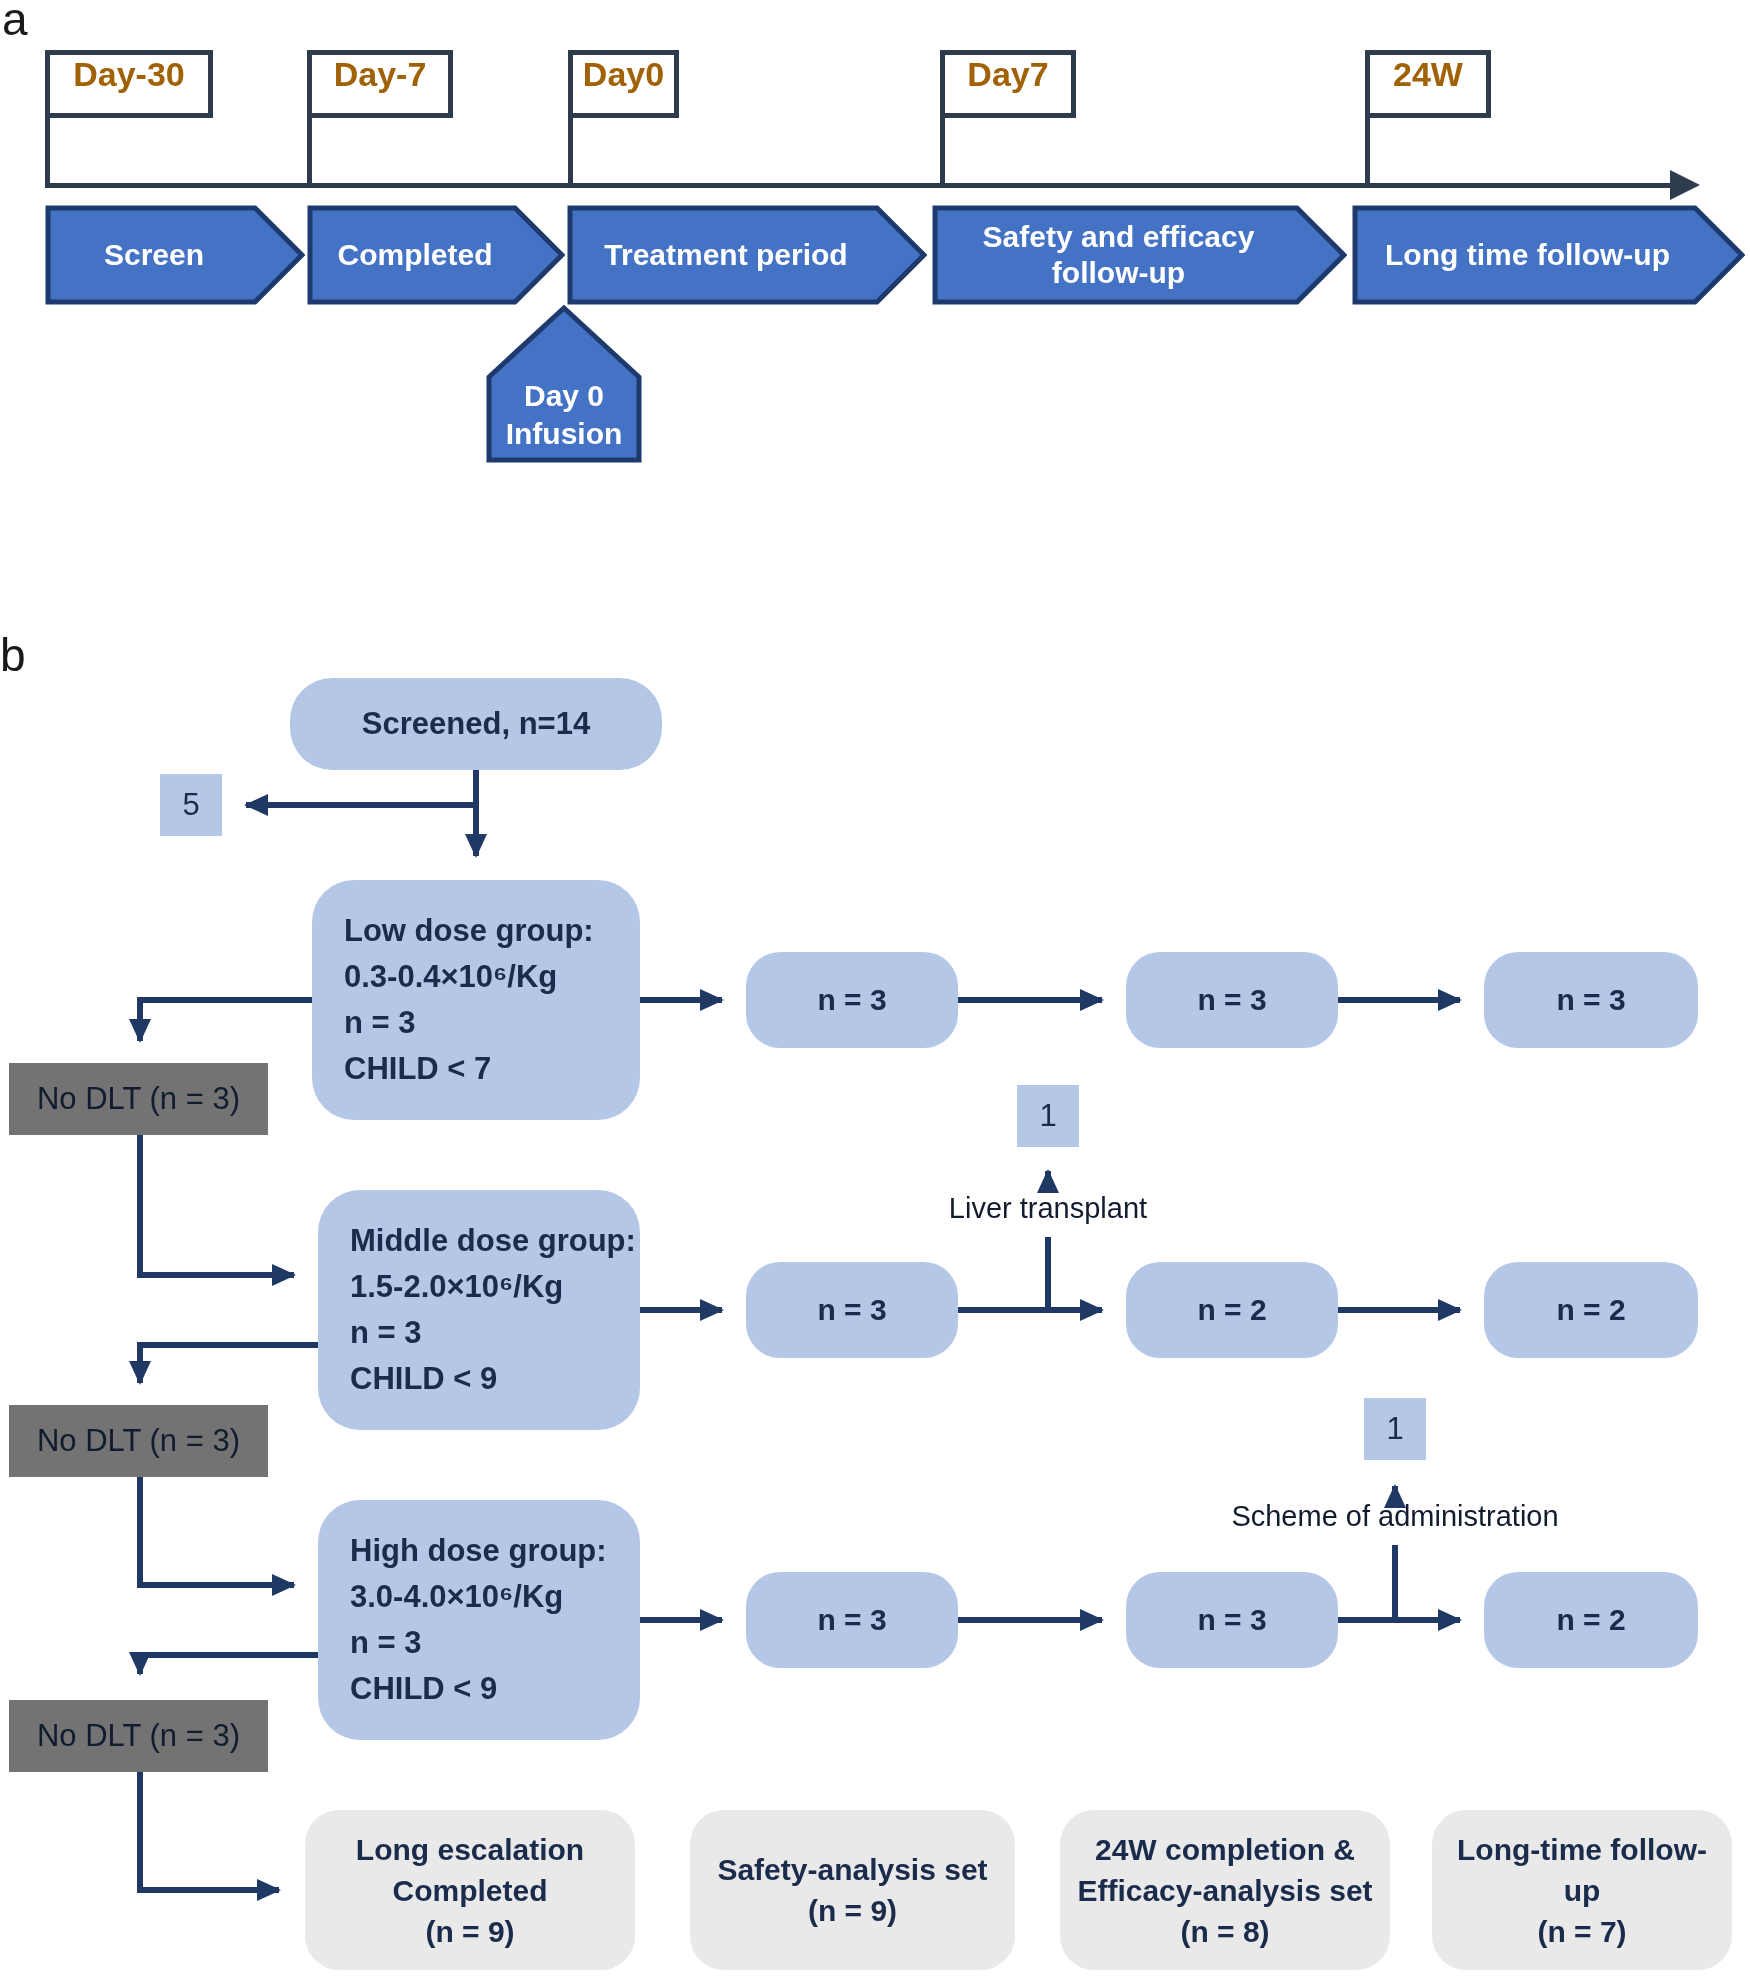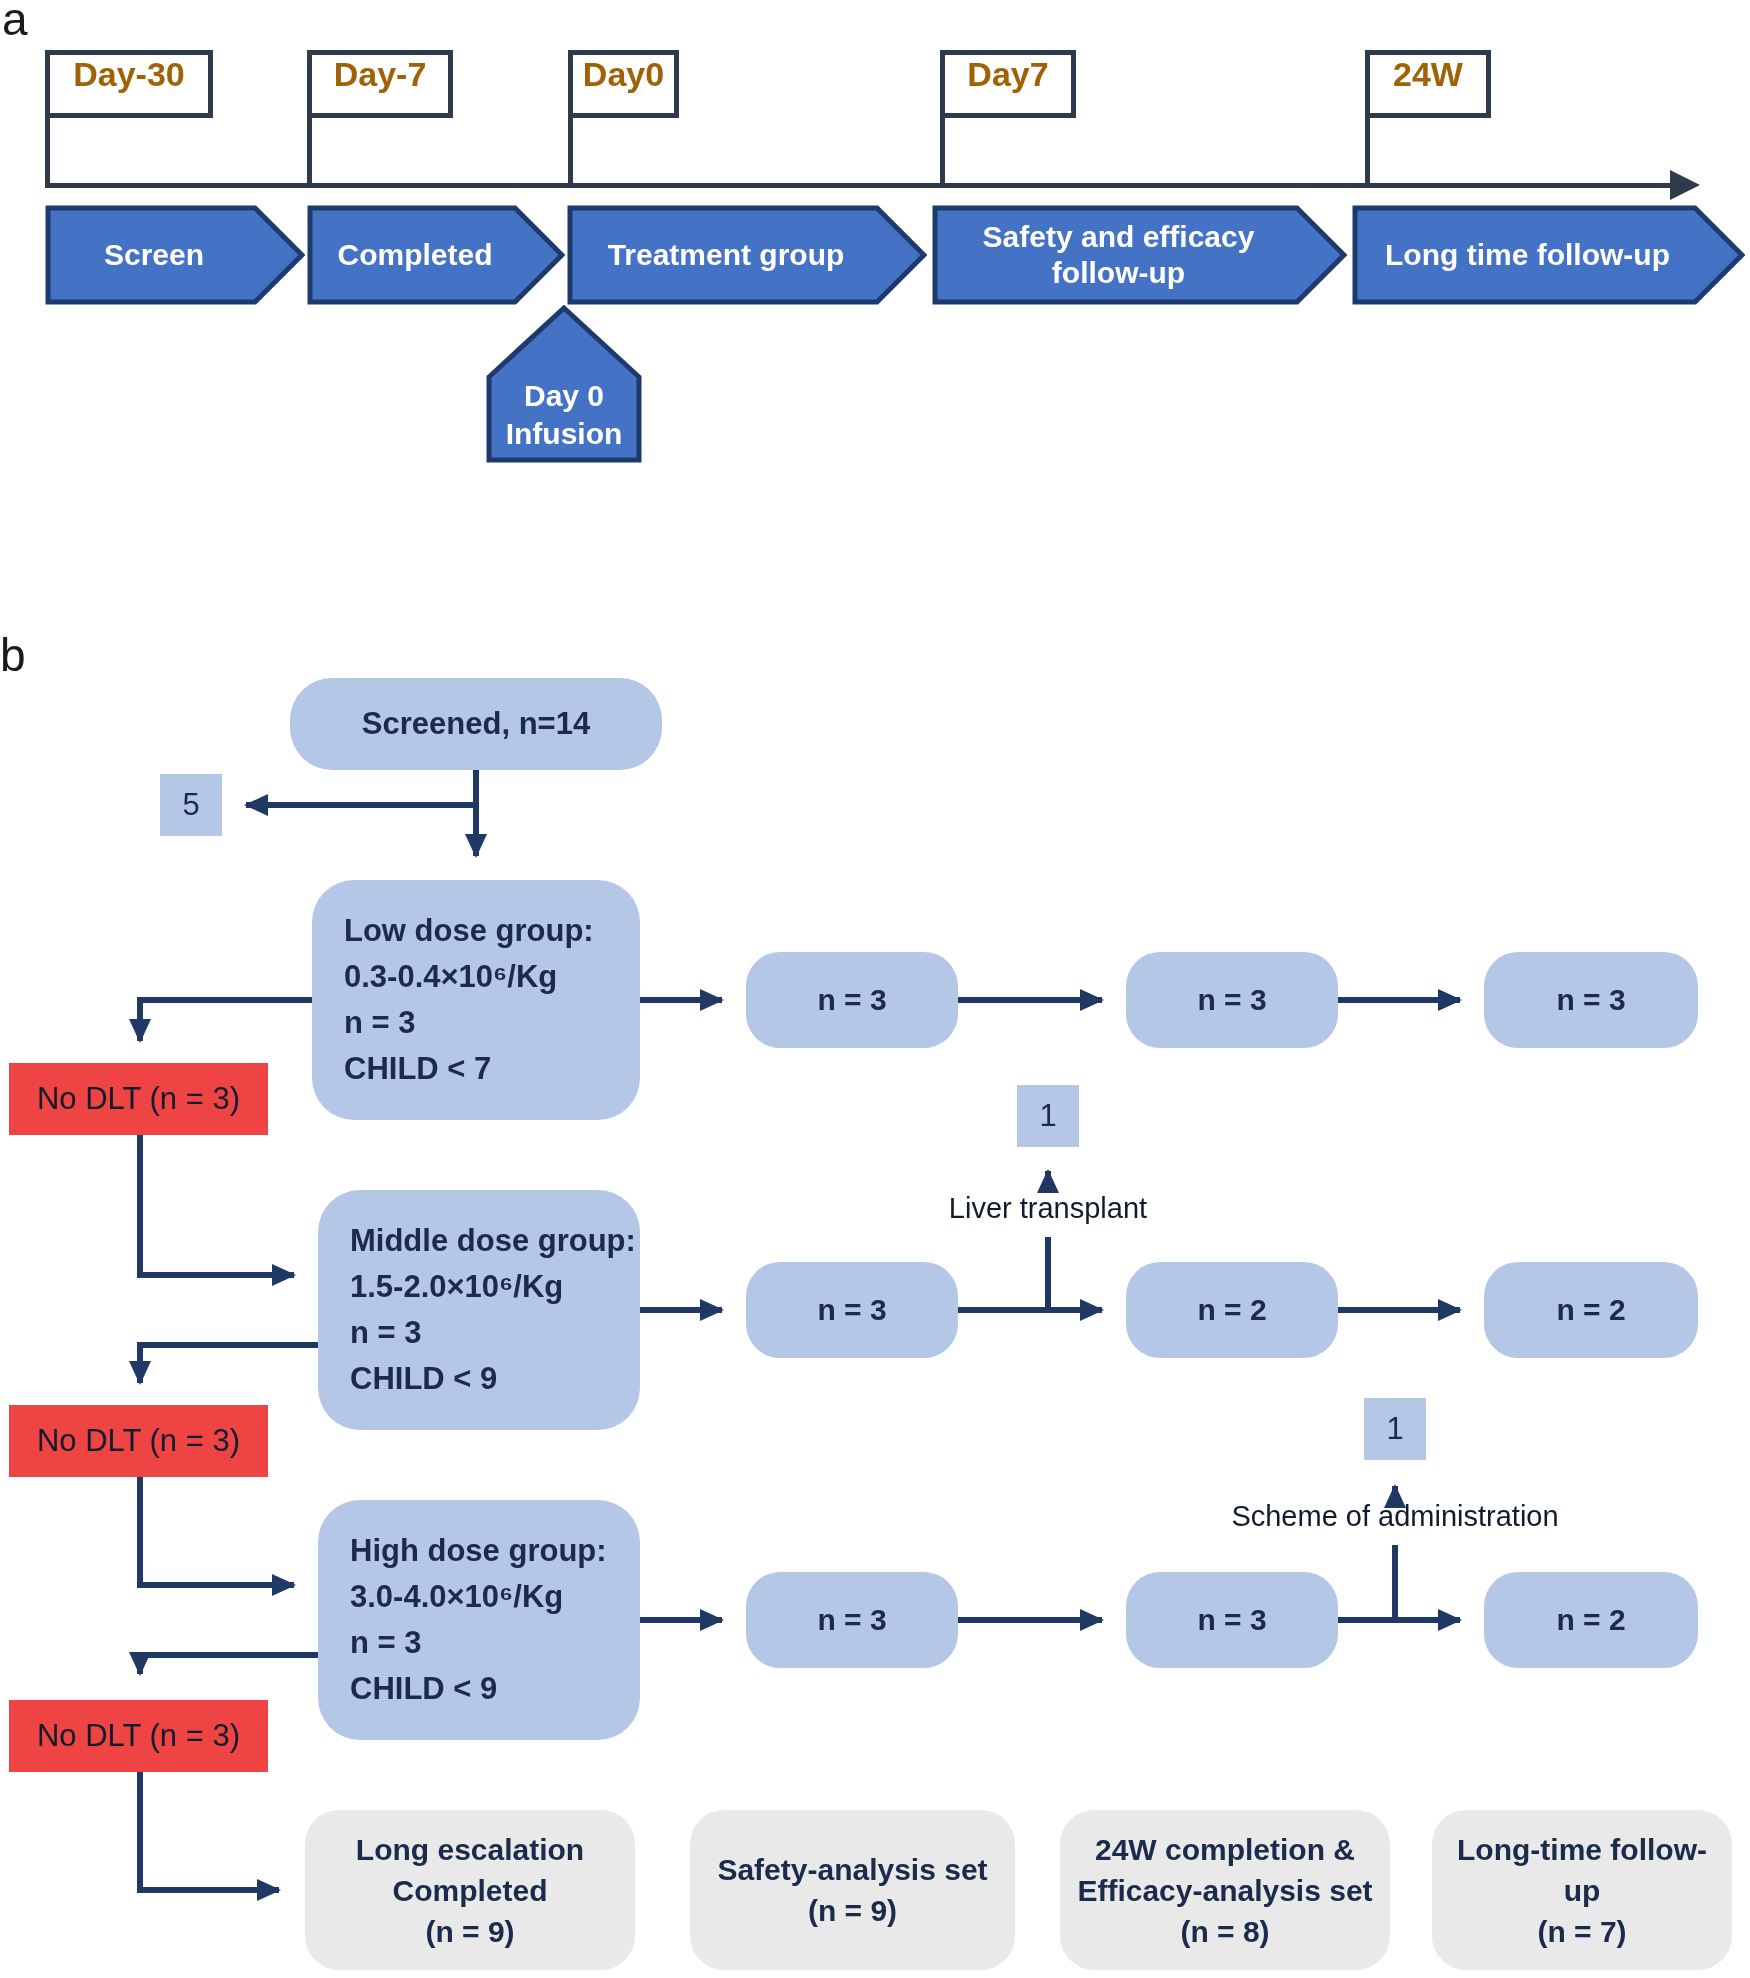--- a/index.html
+++ b/index.html
@@ -37,21 +37,21 @@
   .bluebox{
     position:absolute;background:#b4c7e7;color:#1b2b4b;font-weight:bold;
     display:flex;flex-direction:column;justify-content:center;box-sizing:border-box;
   }
   .round{border-radius:42px;}
   .center{align-items:center;text-align:center;}
   .screened{font-size:31px;}
   .groupbox{font-size:31px;line-height:46px;padding-left:32px;}
   .nbox{font-size:30px;border-radius:34px;}
   .nodlt{
-    position:absolute;background:#ef4444;color:#131c2e;font-weight:400;font-size:31px;
+    position:absolute;background:#737373;color:#131c2e;font-weight:400;font-size:31px;
     display:flex;align-items:center;justify-content:center;
   }
   .sq{
     position:absolute;background:#b4c7e7;color:#1b2b4b;font-weight:400;font-size:31px;
     display:flex;align-items:center;justify-content:center;
   }
   .branch-label{
     position:absolute;color:#131c2e;font-size:29px;font-weight:400;text-align:center;
   }
   .graybox{
@@ -102,21 +102,21 @@
   <div class="chev" style="left:307px;width:258px;">
     <svg width="258" height="100">
         <polygon points="3,3 208,3 255,50 208,97 3,97" fill="#4472C4" stroke="#1E3A6D" stroke-width="5"></polygon>
       </svg>
     <div class="chev-label">Completed</div>
   </div>
   <div class="chev" style="left:567px;width:360px;">
     <svg width="360" height="100">
         <polygon points="3,3 310,3 357,50 310,97 3,97" fill="#4472C4" stroke="#1E3A6D" stroke-width="5"></polygon>
       </svg>
-    <div class="chev-label">Treatment group</div>
+    <div class="chev-label">Treatment period</div>
   </div>
   <div class="chev" style="left:932px;width:415px;">
     <svg width="415" height="100">
         <polygon points="3,3 365,3 412,50 365,97 3,97" fill="#4472C4" stroke="#1E3A6D" stroke-width="5"></polygon>
       </svg>
     <div class="chev-label">Safety and efficacy follow-up</div>
   </div>
   <div class="chev" style="left:1352px;width:393px;">
     <svg width="393" height="100">
         <polygon points="3,3 343,3 390,50 343,97 3,97" fill="#4472C4" stroke="#1E3A6D" stroke-width="5"></polygon>

